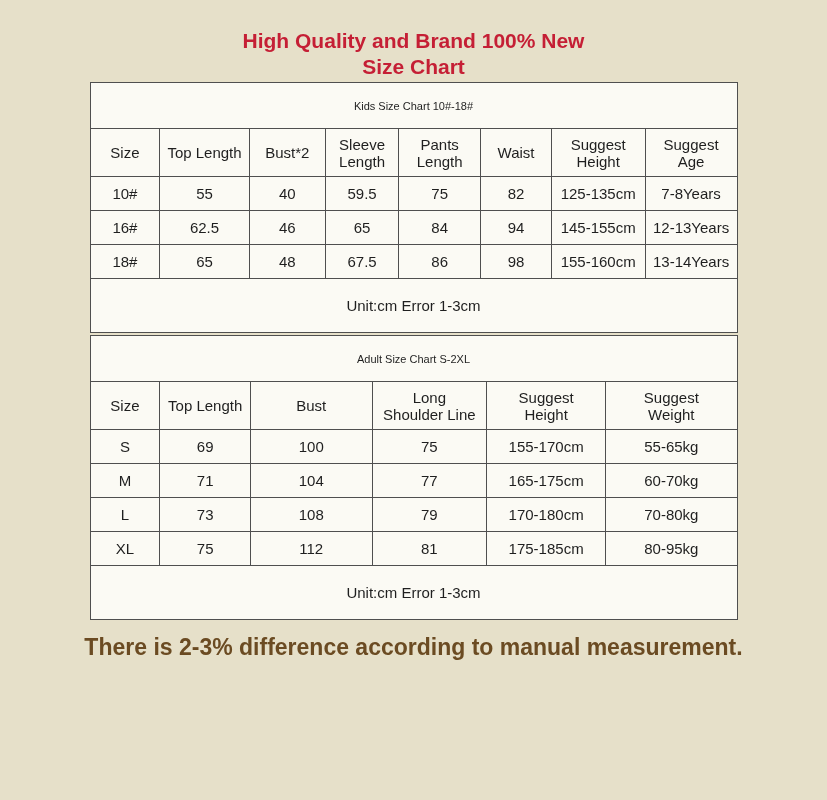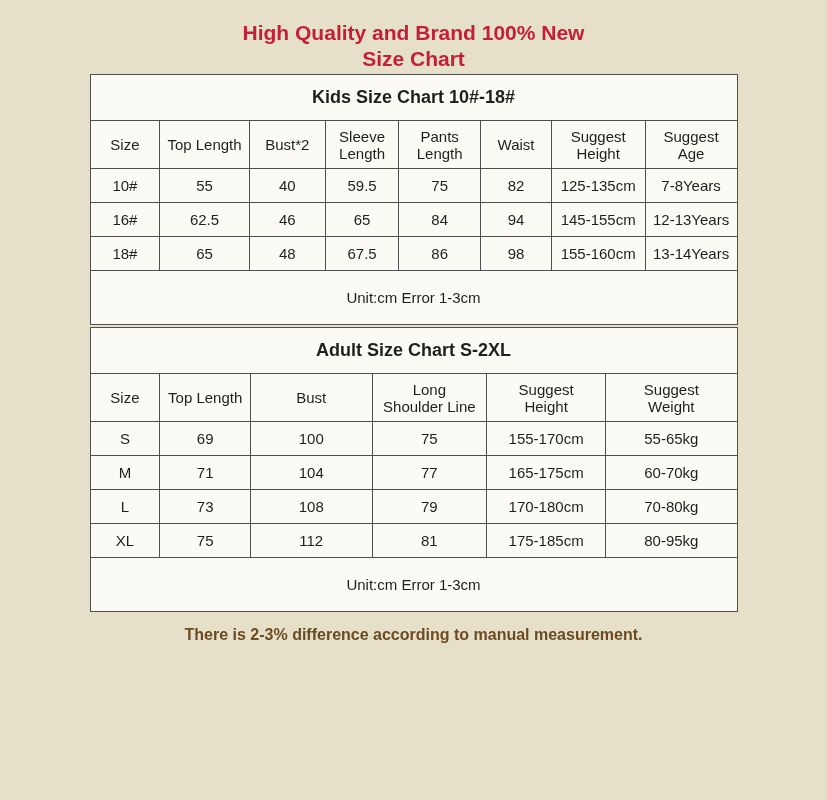--- a/index.html
+++ b/index.html
@@ -4,21 +4,21 @@
 <style>
   html, body { margin: 0; padding: 0; }
   body {
     width: 827px; height: 800px;
     background: #e6e0c9;
     font-family: "Liberation Sans", sans-serif;
   }
   .page { width: 827px; height: 800px; overflow: hidden; }
 
   .red-header {
-    padding-top: 20px;
+    padding-top: 28px;
     text-align: center;
     font-weight: bold;
     font-size: 21px;
     line-height: 26px;
     color: #c51f35;
   }
 
   .tables { width: 648px; margin: 2px auto 0 auto; }
 
   table.size-table {
@@ -33,30 +33,30 @@
   table.size-table td, table.size-table th {
     border: 1px solid #4f4f4f;
     text-align: center;
     vertical-align: middle;
     color: #1f1f1f;
     font-size: 15px;
     font-weight: normal;
     padding: 2px;
     overflow: hidden;
   }
-  tr.title-row td { height: 41px; font-weight: bold; font-size: 18px; }
+  tr.title-row td { height: 41px; font-weight: normal; font-size: 11px; }
   tr.head-row th  { height: 43px; white-space: pre-line; line-height: 17px; }
   tr.data-row td  { height: 29px; }
   tr.note-row td  { height: 49px; }
 
   .footer {
     margin-top: 14px;
     text-align: center;
     font-weight: bold;
-    font-size: 16px;
+    font-size: 23px;
     color: #6b4b22;
   }
 </style>
 </head>
 <body style="background: rgb(230, 224, 201);">
 
 <div class="page">
 
   <div class="red-header" style="color: rgb(197, 31, 53);">
     <div>High Quality and Brand 100% New</div>

